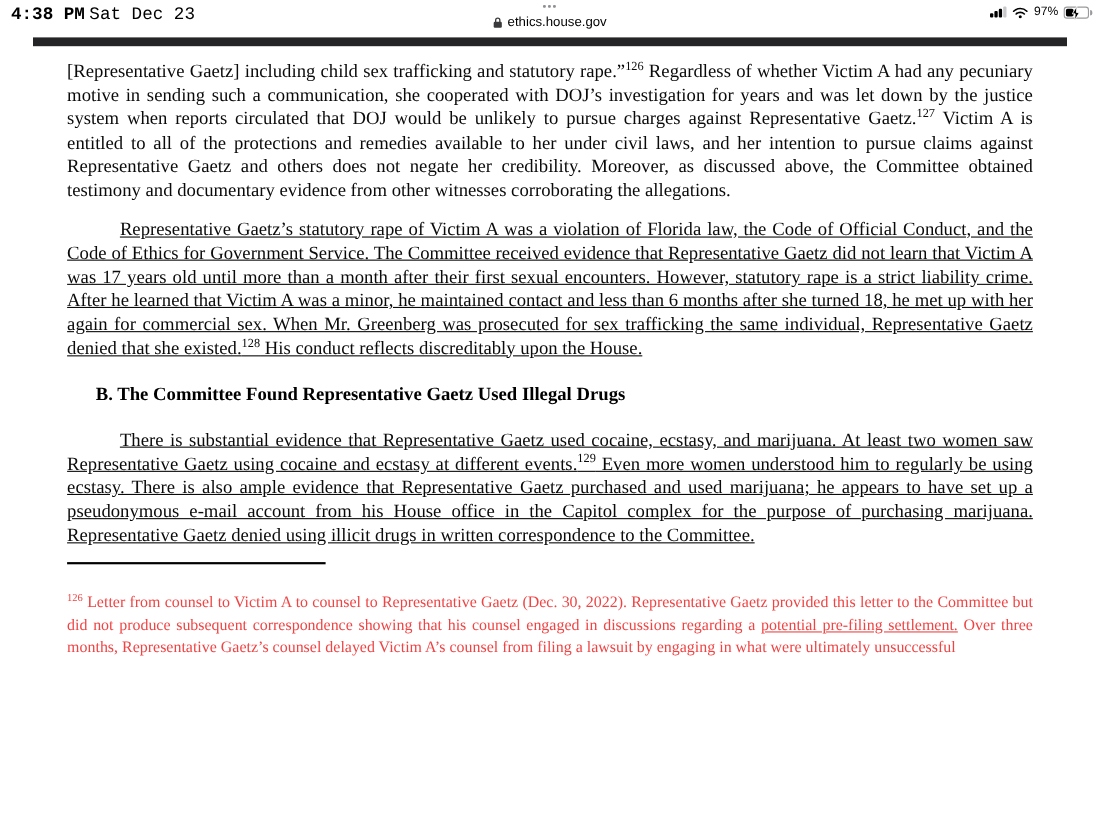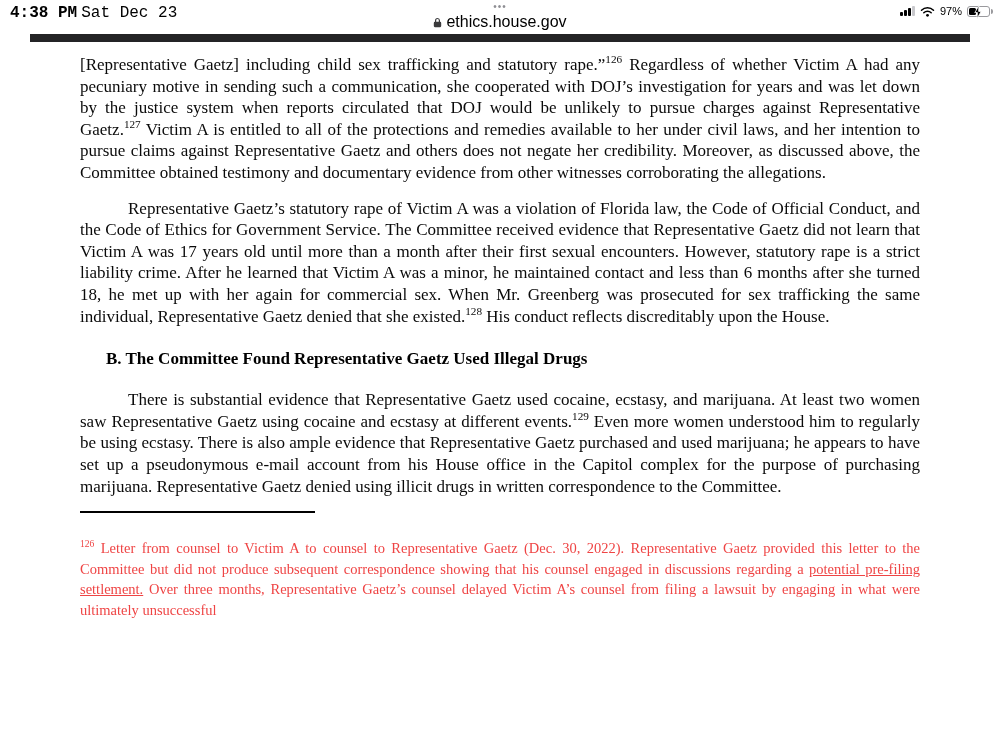--- a/index.html
+++ b/index.html
@@ -12,45 +12,45 @@
   
   .chrome{
     display:grid;grid-template-columns:1fr auto 1fr;align-items:start;
     height:32px;box-sizing:border-box;padding:3px 10px 0;
   }
   .chrome-left{display:flex;gap:4px;font-size:16px;padding-top:1px;font-family:Liberation Mono, monospace;}
   .time{font-weight:700;}
   .date{font-weight:400;}
   .chrome-center{display:flex;flex-direction:column;align-items:center;}
   .tab-dots{font-size:10px;line-height:8px;letter-spacing:1px;color:#8e8e93;}
-  .address{display:flex;align-items:center;gap:4px;font-size:16px;margin-top:2px;}
+  .address{display:flex;align-items:center;gap:4px;font-size:12px;margin-top:2px;}
   .lock svg{display:block;}
   .chrome-right{display:flex;justify-content:flex-end;align-items:center;gap:5px;font-size:11px;padding-top:2px;}
   .cell{display:inline-flex;align-items:flex-end;gap:1.5px;height:10px;}
   .cell i{display:block;width:2.6px;border-radius:1px;background:#000;}
   .cell i.b1{height:4px;}.cell i.b2{height:6px;}.cell i.b3{height:8px;}
   .cell i.b4{height:10px;background:#c8c8cc;}
   .wifi svg{display:block;}
   .battery{position:relative;display:inline-block;width:23px;height:11px;
     border:1px solid #9a9a9e;border-radius:3px;box-sizing:border-box;}
   .battery::after{content:"";position:absolute;right:-3.5px;top:2.5px;width:2px;height:4.5px;
     background:#9a9a9e;border-radius:0 2px 2px 0;}
   .batt-fill{position:absolute;left:1px;top:1px;bottom:1px;background:#000;border-radius:1.5px;}
   .bolt{position:absolute;left:5px;top:-2px;}
 
   
   .viewer{position:relative;}
   .page-gap{height:8px;margin:2px 30px 0;background:#242426;}
-  .page{padding:12px 80px 0;box-sizing:border-box;}
+  .page{padding:12px 61px 0;box-sizing:border-box;}
   .body-par{
     font-family:"Liberation Serif","DejaVu Serif",serif;
     font-size:17px;line-height:21.6px;text-align:justify;
     color:#0a0a0a;margin:0 0 14px;
   }
-  .indent{text-indent:48px;}
+  .indent{text-indent:48px;text-decoration:underline;}
   .body-par sup,.footnote sup{font-size:66%;line-height:0;}
   .heading{
     font-family:"Liberation Serif","DejaVu Serif",serif;
     font-size:17px;font-weight:700;color:#000;
     margin:22px 0 20px 26px;
   }
   .fn-rule{width:235px;border:0;border-top:2px solid #000;margin:10px 0 25px;}
   .footnote{
     font-family:"Liberation Serif","DejaVu Serif",serif;
     font-size:14.5px;line-height:20.5px;text-align:justify;

